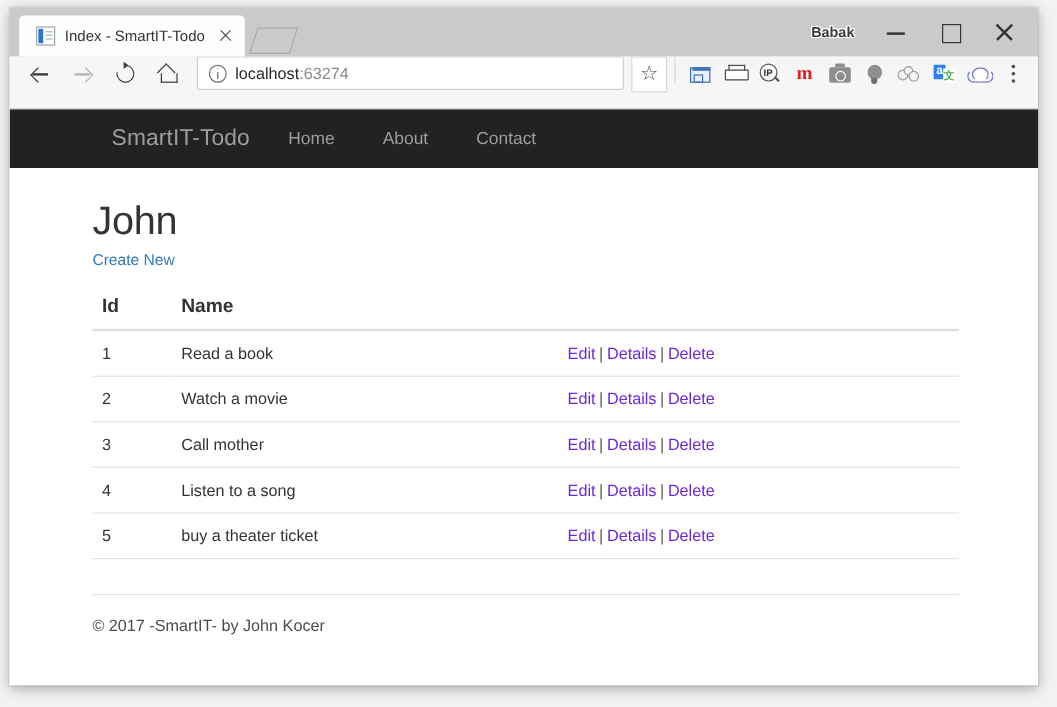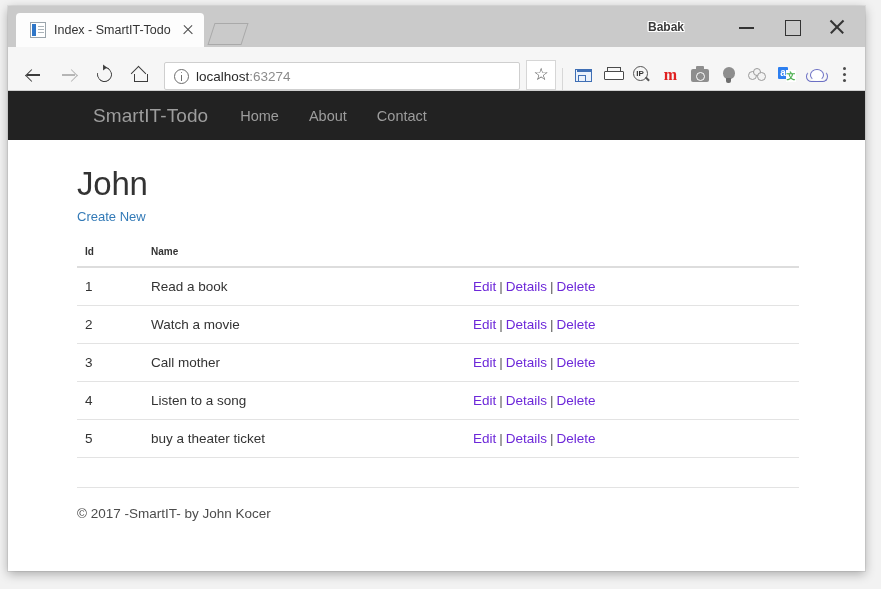--- a/index.html
+++ b/index.html
@@ -70,41 +70,41 @@
   .tab-close::before { transform: rotate(45deg); }
   .tab-close::after  { transform: rotate(-45deg); }
   .newtab {
     width: 34px; height: 22px; margin-left: 8px; margin-bottom: 2px;
     border: 1px solid #a9a9a9; transform: skewX(-18deg); background: #cacaca;
   }
 
   
   .winbtns { position: absolute; right: 6px; top: 0; height: 41px; display: flex; align-items: center; }
   .profile-name {
-    font-size: 12px; font-weight: bold; color: #3b3b3b; margin-right: 40px;
+    font-size: 12px; font-weight: bold; color: #3b3b3b; margin-right: 12px;
     text-shadow: -1px 0 #fff, 1px 0 #fff, 0 -1px #fff, 0 1px #fff,
                  -1px -1px #fff, 1px -1px #fff, -1px 1px #fff, 1px 1px #fff;
   }
   .winbtn { width: 45px; height: 41px; position: relative; }
   .wb-min::after {
     content: ""; position: absolute; left: 15px; top: 21px; width: 15px; height: 1.5px; background: #333;
   }
   .wb-max::after {
     content: ""; position: absolute; left: 16px; top: 14px; width: 14px; height: 14px;
     border: 1.5px solid #333;
   }
   .wb-close::before, .wb-close::after {
     content: ""; position: absolute; left: 14px; top: 20px; width: 18px; height: 1.5px; background: #333;
   }
   .wb-close::before { transform: rotate(45deg); }
   .wb-close::after  { transform: rotate(-45deg); }
 
   
   .toolbar {
-    height: 44px; background: #f6f6f6; display: flex; align-items: flex-end;
+    height: 44px; background: #f6f6f6; display: flex; align-items: flex-start;
     padding: 0 6px; border-bottom: 1px solid #d0d0d0;
   }
   .navbtn { width: 30px; height: 30px; position: relative; flex: 0 0 30px; margin: 0 3px; }
   .arrow-l, .arrow-r { position: absolute; left: 9px; top: 9px; width: 12px; height: 12px; }
   .arrow-l::before {
     content: ""; position: absolute; left: 1px; top: 5px; width: 13px; height: 1.6px; background: #3c3c3c;
   }
   .arrow-l::after {
     content: ""; position: absolute; left: 1px; top: 2px; width: 8px; height: 8px;
     border-left: 1.6px solid #3c3c3c; border-bottom: 1.6px solid #3c3c3c; transform: rotate(45deg);
@@ -255,37 +255,37 @@
 
   
   .page { background: #fff; height: 480px; position: relative; overflow: hidden; }
   .navbar {
     height: 49px; background: #222222; display: flex; align-items: center;
     padding-left: 69px;
   }
   .brand {
     font-size: 19px; color: #9d9d9d; margin-right: 32px; letter-spacing: .1px; margin-left: 16px;
   }
-  .nav-links { display: flex; }
+  .nav-links { display: flex; gap: 10px; }
   .nav-link { font-size: 14.5px; color: #9d9d9d; margin-right: 30px; }
 
   .content { padding: 0 0 0 69px; }
   .h1 {
     font-size: 33px; font-weight: normal; color: #333; margin-top: 25px;
     letter-spacing: -.2px;
   }
   .create-new {
     display: inline-block; font-size: 13px; color: #337ab7; margin-top: 6px;
     text-decoration: none;
   }
   table.grid {
     margin-top: 21px; width: 722px; border-collapse: collapse;
   }
   table.grid th {
-    text-align: left; font-size: 10px; color: #333; font-weight: bold;
+    text-align: left; font-size: 16px; color: #333; font-weight: bold;
     padding: 0 0 9px 8px; border-bottom: 2px solid #dddddd;
   }
   table.grid td {
     font-size: 13.5px; color: #333; padding: 11px 0 11px 8px;
     border-bottom: 1px solid #e3e3e3; vertical-align: middle;
   }
   .col-id { width: 66px; }
   .col-name { width: 322px; }
   .col-actions { text-align: left; }
   .act-link { color: #6d28d9; text-decoration: none; font-size: 13.5px; }

